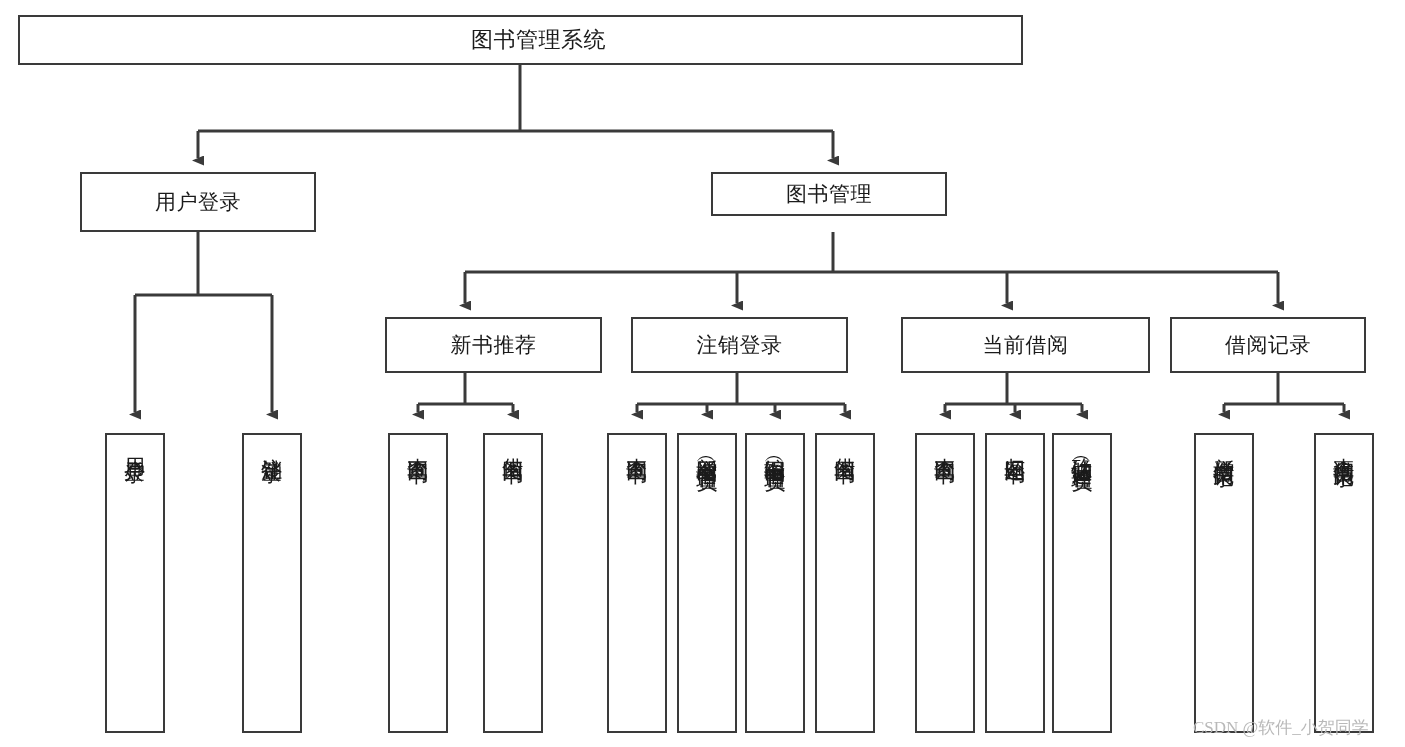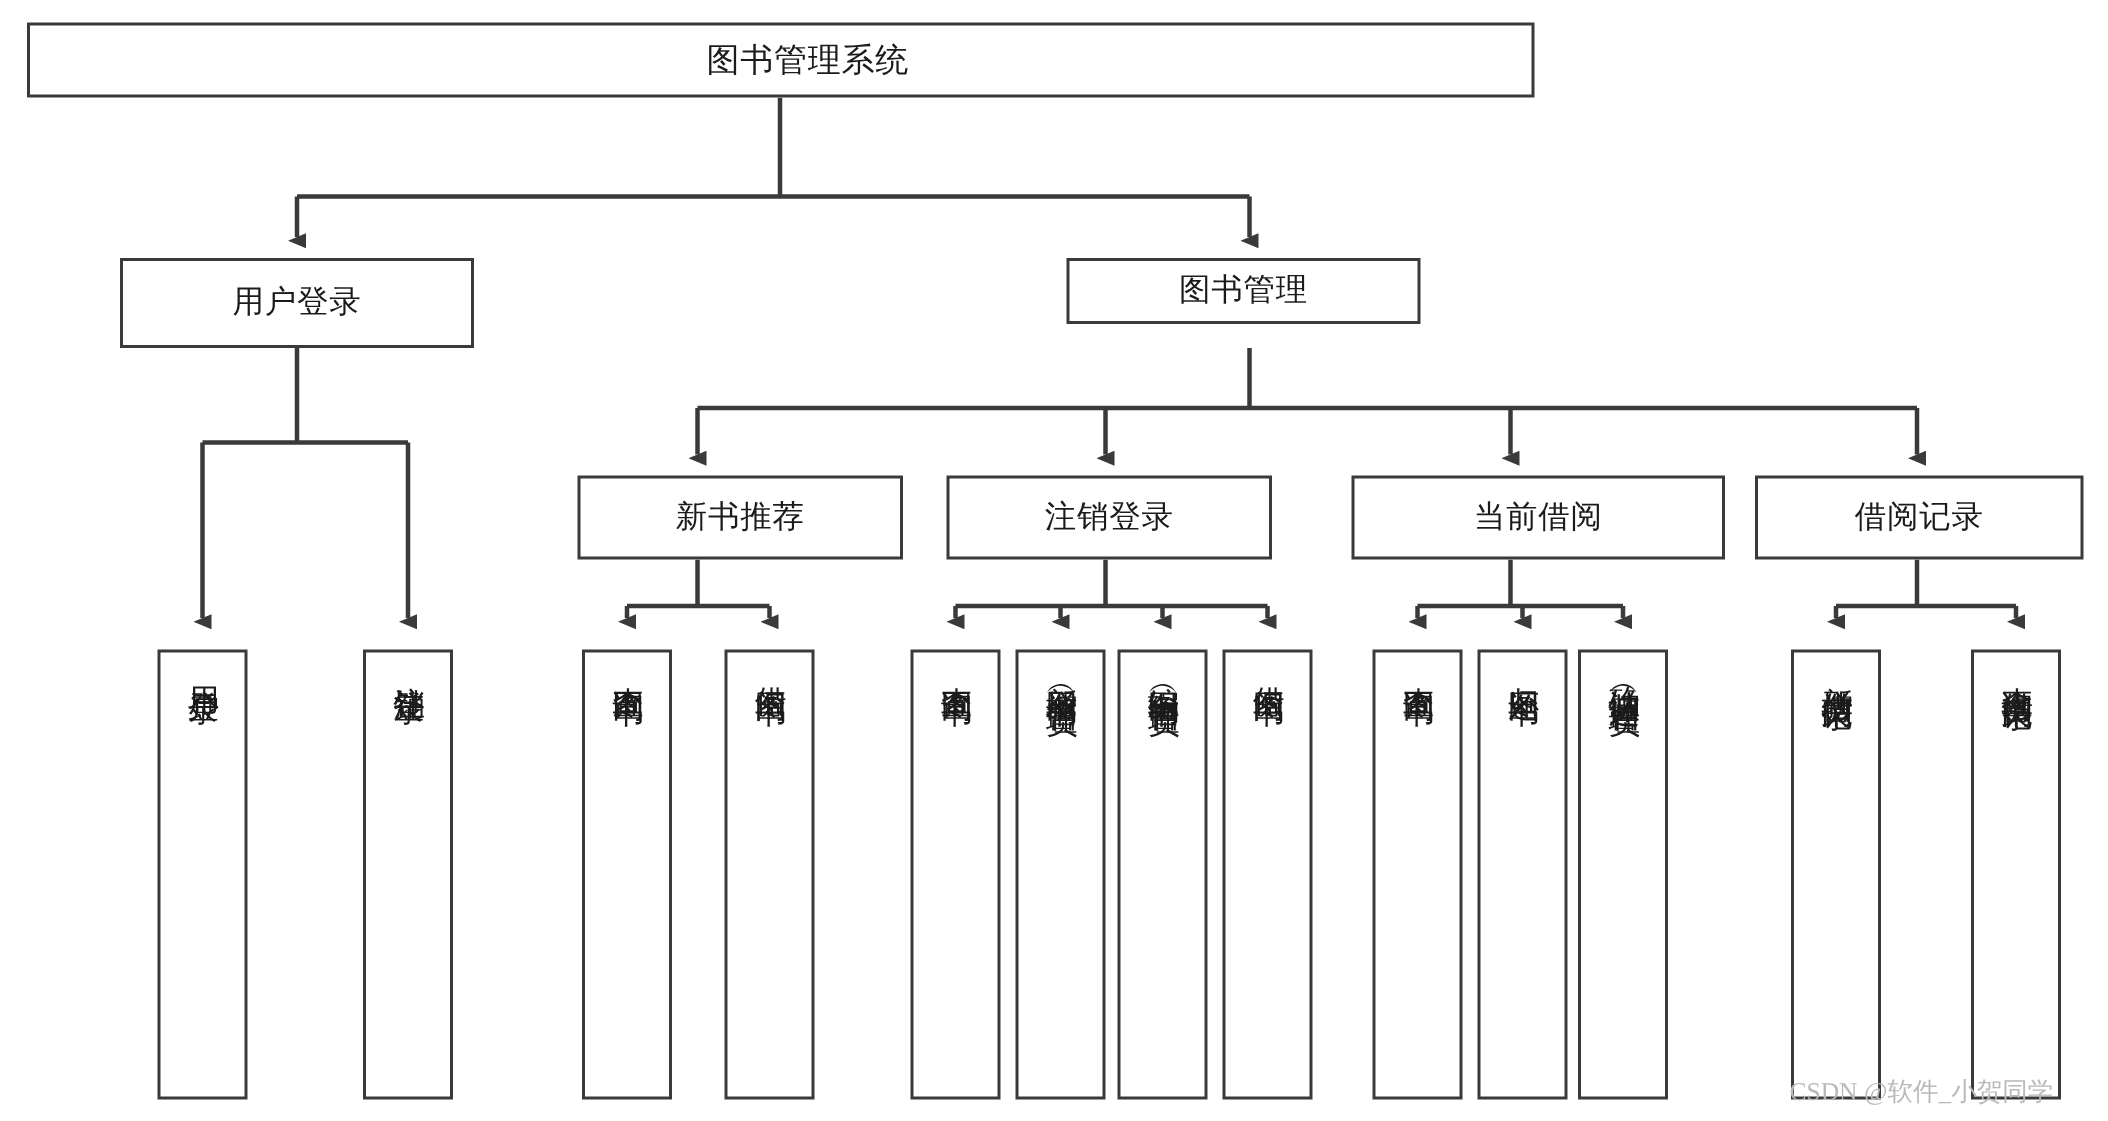--- a/index.html
+++ b/index.html
@@ -142,21 +142,21 @@
   </div>
 
   <div class="node horizontal" style="left:631px; top:317px; width:217px; height:56px;">
     <span class="node-label">注销登录</span>
   </div>
 
   <div class="node horizontal" style="left:901px; top:317px; width:249px; height:56px;">
     <span class="node-label">当前借阅</span>
   </div>
 
-  <div class="node horizontal" style="left:1170px; top:317px; width:219px; height:56px;">
+  <div class="node horizontal" style="left:1170px; top:317px; width:196px; height:56px;">
     <span class="node-label">借阅记录</span>
   </div>
 
   <div class="node vertical" style="left:105px; top:433px; width:60px; height:300px;">
     <span class="node-label">用户登录</span>
   </div>
 
   <div class="node vertical" style="left:242px; top:433px; width:60px; height:300px;">
     <span class="node-label">注销登录</span>
   </div>

